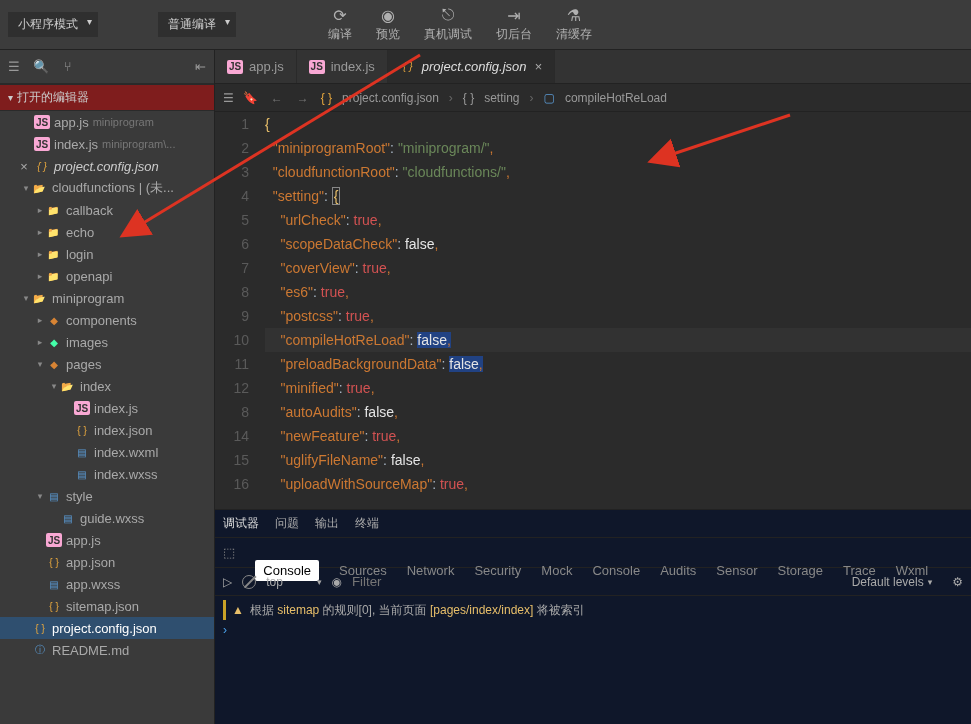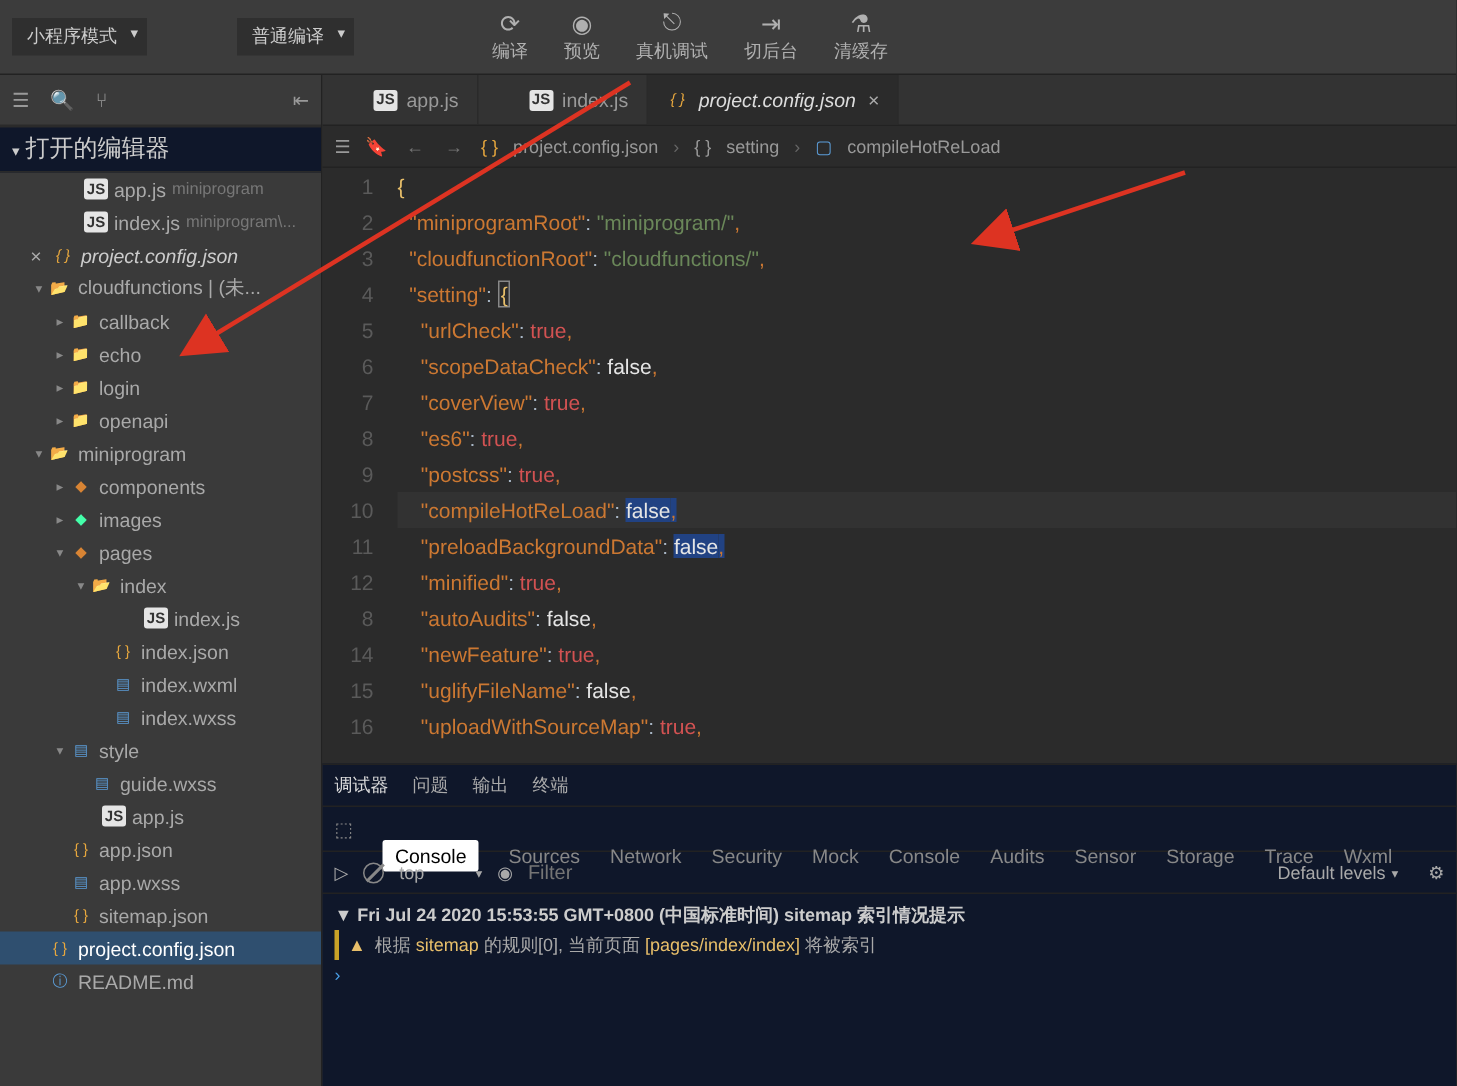--- a/index.html
+++ b/index.html
@@ -11,29 +11,29 @@
 .dropdown::after { content: "▾"; position: absolute; right: 6px; font-size: 10px; }
 .tb-btn { display: flex; flex-direction: column; align-items: center; color: #b0b0b0; margin: 0 12px; cursor: pointer; }
 .tb-btn .glyph { font-size: 16px; height: 18px; }
 .tb-btn .lbl { font-size: 12px; margin-top: 2px; }
 
 
 .leftpanel { position: absolute; top: 50px; left: 0; width: 215px; bottom: 0; background: #3a3a3a; border-right: 1px solid #222; display: flex; flex-direction: column; }
 .lp-iconrow { height: 34px; display: flex; align-items: center; padding: 0 8px; color: #999; gap: 14px; border-bottom: 1px solid #2a2a2a; }
 .lp-iconrow span:last-child { margin-left: auto; }
 .lp-title { padding: 6px 10px; font-size: 12px; color: #aaa; }
-.lp-section { background: #0f172a; padding: 4px 8px; font-size: 16px; color: #ccc; border-top: 1px solid #2a2a2a; border-bottom: 1px solid #2a2a2a; }
+.lp-section { background: #7f1d1d; padding: 4px 8px; font-size: 12px; color: #ccc; border-top: 1px solid #2a2a2a; border-bottom: 1px solid #2a2a2a; }
 .lp-section::before { content: "▾"; margin-right: 4px; font-size: 10px; }
 .tree { flex: 1; overflow: auto; }
 .tree-item { display: flex; align-items: center; height: 22px; padding-left: 8px; cursor: pointer; white-space: nowrap; }
 .tree-item.selected { background: #2f4f6f; color: #fff; }
 .tree-item.italic { font-style: italic; color: #ccc; }
 .chev { width: 12px; font-size: 9px; color: #888; display: inline-block; text-align: center; }
 .fileicon { width: 16px; height: 14px; margin-right: 4px; display: inline-flex; align-items: center; justify-content: center; font-size: 10px; border-radius: 2px; }
-.ic-js { background: #e5e5e5; color: #333; font-weight: bold; margin-left: 22px; }
+.ic-js { background: #f9a8d4; color: #333; font-weight: bold; }
 .ic-json { color: #e8a83e; }
 .ic-folder { color: #aaa; }
 .ic-folder-o { color: #ccc; }
 .ic-folder-g { color: #8fb573; }
 .ic-orange { color: #d88434; }
 .ic-teal { color: #4fa; }
 .ic-blue { color: #5b9bd5; }
 .ic-md { color: #5b9bd5; }
 .dim { color: #777; font-size: 11px; margin-left: 4px; }
 
@@ -351,23 +351,20 @@
     <div class="debug-filter">
       <span>▷</span>
       <span class="circ"></span>
       <span class="dd">top</span>
       <span>◉</span>
       <input placeholder="Filter" style="">
       <span class="def">Default levels</span>
       <span style="margin-left:10px">⚙</span>
     </div>
     <div class="console-body">
-      <div class="console-row title">
-        <span>▼ Fri Jul 24 2020 15:53:55 GMT+0800 (中国标准时间) sitemap 索引情况提示</span>
-      </div>
       <div class="console-row warn">
         <span class="warn-ic">▲</span>
         <span>
           <span> 根据 </span><span class="cy">sitemap</span><span> 的规则[0], 当前页面 </span><span class="cy">[pages/index/index]</span><span> 将被索引</span>
         </span>
       </div>
       <div class="console-row">
         <span class="console-prompt">›</span>
       </div>
     </div>

